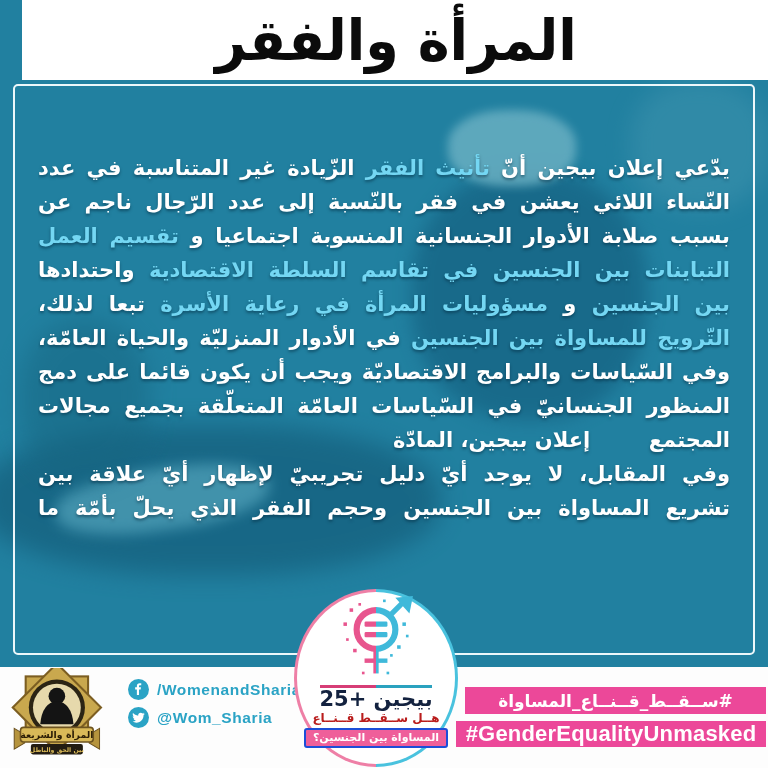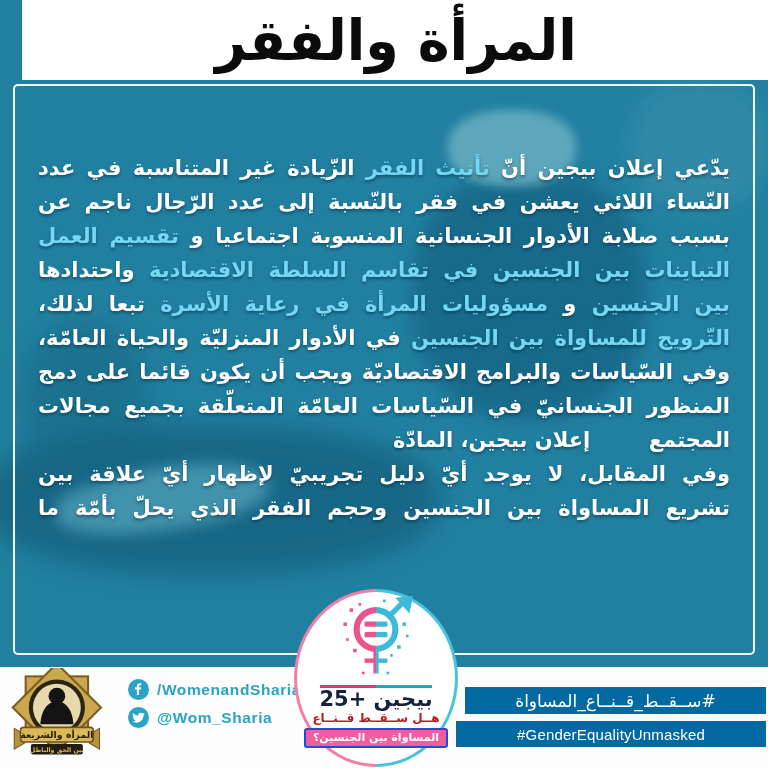--- a/index.html
+++ b/index.html
@@ -70,25 +70,25 @@
     display:flex; flex-direction:column; align-items:center;
   }
   .badge-underline { width:112px; height:3px; margin-top:1px;
     background:linear-gradient(90deg,#d63d76 50%,#2aa2bf 50%); }
   .badge-beijing { direction:rtl; font-size:21px; font-weight:bold; color:#13223f; line-height:23px;text-align:right; }
   .badge-q { direction:rtl; font-size:12px; font-weight:bold; color:#b91c1c; letter-spacing:1px; line-height:14px; }
   .badge-pill { direction:rtl; margin-top:3px; background:#ef5f9a; border:2px solid #1d4ed8;
     border-radius:3px; padding:1px 7px; color:#ffffff; font-size:11px; font-weight:bold; line-height:14px; }
 
   
-  .bar { position:absolute; background:#0369a1; color:#ffffff; font-weight:normal;
+  .bar { position:absolute; background:#ec4899; color:#ffffff; font-weight:bold;
          display:flex; align-items:center; justify-content:center; }
   .bar-ar { left:465px; top:687px; width:301px; height:27px; font-size:17px; direction:rtl;
             font-family:"DejaVu Sans", sans-serif; }
-  .bar-en { left:456px; top:721px; width:310px; height:26px; font-size:15px;
+  .bar-en { left:456px; top:721px; width:310px; height:26px; font-size:22px;
             font-family:"Liberation Sans", sans-serif; letter-spacing:.2px; }
 </style>
 </head>
 <body>
 
 <div class="ph ph3"></div>
 <div class="ph ph4"></div>
 <div class="ph ph5"></div>
 <div class="ph ph6"></div>
 <div class="ph ph2"></div>

